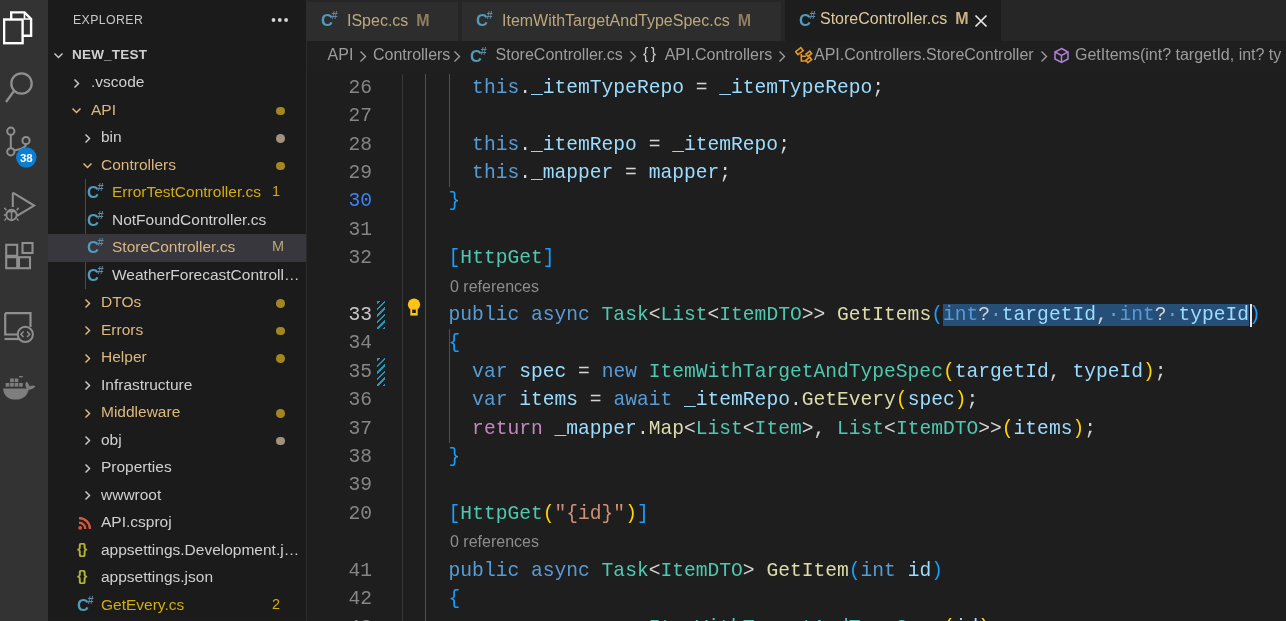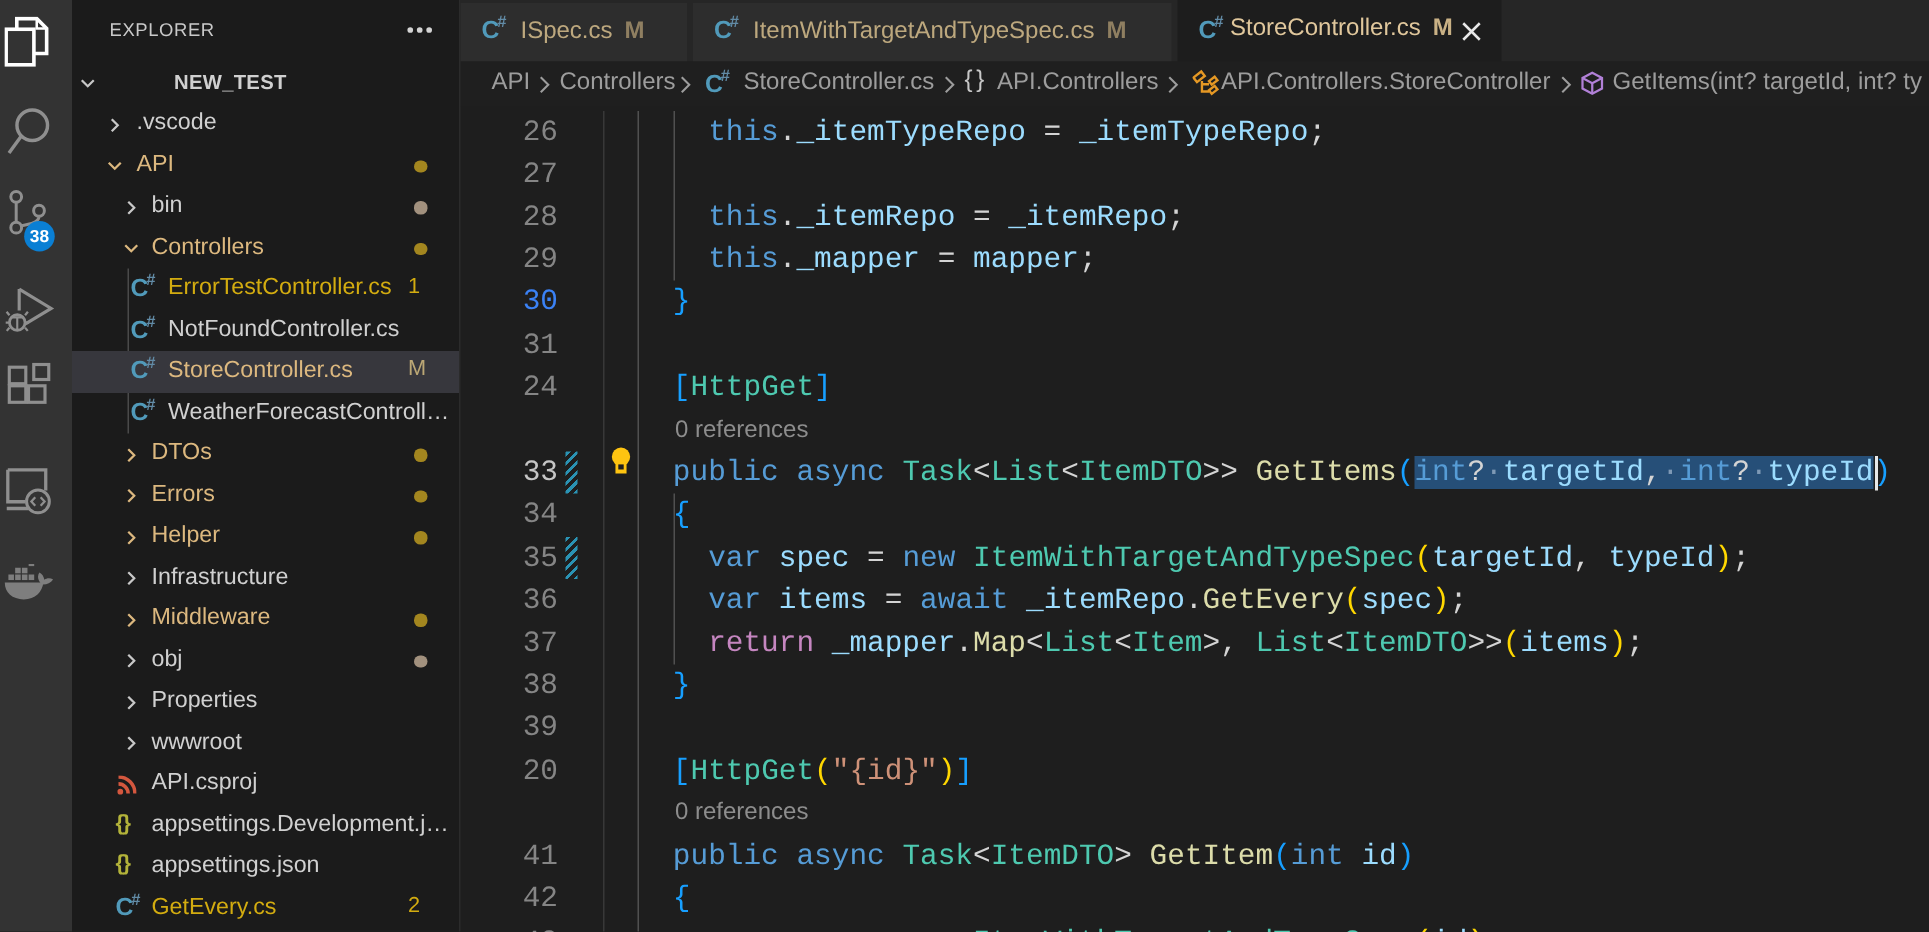--- a/index.html
+++ b/index.html
@@ -50,21 +50,21 @@
 <div class="guide" style="left:94.5px;top:73.8px;height:547.2px;background:#383838"></div>
     <div class="guide" style="left:118.06px;top:73.8px;height:547.2px;background:#505050"></div>
     <div class="guide" style="left:141.62px;top:73.8px;height:113.6px;background:#505050"></div>
     <div class="guide" style="left:141.62px;top:329.4px;height:113.6px;background:#505050"></div>
 <div class="cl" style="top:73.8px"><span class="num" style="color:#858585">26</span><span class="code">      <span class="k">this</span><span class="o">.</span><span class="v">_itemTypeRepo</span><span class="o"> = </span><span class="v">_itemTypeRepo</span><span class="o">;</span></span></div>
     <div class="cl" style="top:102.19999999999999px"><span class="num" style="color:#858585">27</span></div>
     <div class="cl" style="top:130.6px"><span class="num" style="color:#858585">28</span><span class="code">      <span class="k">this</span><span class="o">.</span><span class="v">_itemRepo</span><span class="o"> = </span><span class="v">_itemRepo</span><span class="o">;</span></span></div>
     <div class="cl" style="top:159.0px"><span class="num" style="color:#858585">29</span><span class="code">      <span class="k">this</span><span class="o">.</span><span class="v">_mapper</span><span class="o"> = </span><span class="v">mapper</span><span class="o">;</span></span></div>
     <div class="cl" style="top:187.39999999999998px"><span class="num" style="color:#3b82f6">30</span><span class="code">    <span class="b3">}</span></span></div>
     <div class="cl" style="top:215.8px"><span class="num" style="color:#858585">31</span><span class="code"></span></div>
-    <div class="cl" style="top:244.2px"><span class="num" style="color:#858585">24</span><span class="code">    <span class="b3">[</span><span class="t">HttpGet</span><span class="b3">]</span></span></div>
+    <div class="cl" style="top:244.2px"><span class="num" style="color:#858585">32</span><span class="code">    <span class="b3">[</span><span class="t">HttpGet</span><span class="b3">]</span></span></div>
     <div class="cl" style="top:301.0px"><span class="num" style="color:#c6c6c6">33</span><span class="code">    <span class="k">public</span> <span class="k">async</span> <span class="t">Task</span><span class="o">&lt;</span><span class="t">List</span><span class="o">&lt;</span><span class="t">ItemDTO</span><span class="o">&gt;&gt;</span> <span class="y">GetItems</span><span class="b3">(</span><span class="sel"><span class="k">int</span><span class="o">?</span><span class="ws">·</span><span class="v">targetId</span><span class="o">,</span><span class="ws">·</span><span class="k">int</span><span class="o">?</span><span class="ws">·</span><span class="v">typeId</span></span><span class="b3">)</span></span></div>
     <div class="cl" style="top:329.4px"><span class="num" style="color:#858585">34</span><span class="code">    <span class="b3">{</span></span></div>
     <div class="cl" style="top:357.8px"><span class="num" style="color:#858585">35</span><span class="code">      <span class="k">var</span> <span class="v">spec</span> <span class="o">=</span> <span class="k">new</span> <span class="t">ItemWithTargetAndTypeSpec</span><span class="b4">(</span><span class="v">targetId</span><span class="o">,</span> <span class="v">typeId</span><span class="b4">)</span><span class="o">;</span></span></div>
     <div class="cl" style="top:386.2px"><span class="num" style="color:#858585">36</span><span class="code">      <span class="k">var</span> <span class="v">items</span> <span class="o">=</span> <span class="k">await</span> <span class="v">_itemRepo</span><span class="o">.</span><span class="y">GetEvery</span><span class="b4">(</span><span class="v">spec</span><span class="b4">)</span><span class="o">;</span></span></div>
     <div class="cl" style="top:414.59999999999997px"><span class="num" style="color:#858585">37</span><span class="code">      <span class="c5">return</span> <span class="v">_mapper</span><span class="o">.</span><span class="y">Map</span><span class="o">&lt;</span><span class="t">List</span><span class="o">&lt;</span><span class="t">Item</span><span class="o">&gt;,</span> <span class="t">List</span><span class="o">&lt;</span><span class="t">ItemDTO</span><span class="o">&gt;&gt;</span><span class="b4">(</span><span class="v">items</span><span class="b4">)</span><span class="o">;</span></span></div>
     <div class="cl" style="top:443.0px"><span class="num" style="color:#858585">38</span><span class="code">    <span class="b3">}</span></span></div>
     <div class="cl" style="top:471.4px"><span class="num" style="color:#858585">39</span><span class="code"></span></div>
     <div class="cl" style="top:499.8px"><span class="num" style="color:#858585">20</span><span class="code">    <span class="b3">[</span><span class="t">HttpGet</span><span class="b4">(</span><span class="st">"{id}"</span><span class="b4">)</span><span class="b3">]</span></span></div>
     <div class="cl" style="top:556.5999999999999px"><span class="num" style="color:#858585">41</span><span class="code">    <span class="k">public</span> <span class="k">async</span> <span class="t">Task</span><span class="o">&lt;</span><span class="t">ItemDTO</span><span class="o">&gt;</span> <span class="y">GetItem</span><span class="b3">(</span><span class="k">int</span> <span class="v">id</span><span class="b3">)</span></span></div>
     <div class="cl" style="top:585.0px"><span class="num" style="color:#858585">42</span><span class="code">    <span class="b3">{</span></span></div>
@@ -151,21 +151,21 @@
 <svg style="position:absolute;left:223px;top:16.5px" width="18" height="6" viewBox="0 0 18 6">
 <circle cx="2.5" cy="3" r="1.9" fill="#d4d4d4"></circle>
       <circle cx="8.8" cy="3" r="1.9" fill="#d4d4d4"></circle>
       <circle cx="15.1" cy="3" r="1.9" fill="#d4d4d4"></circle>
     </svg>
 <div class="tree-guide" style="top:179.25px;height:110.0px"></div>
 <div class="row" style="top:41.75px">
       <svg class="ch" style="left:4px" width="13" height="13" viewBox="0 0 13 13">
         <path d="M2.5 4.5 L6.5 8.5 L10.5 4.5" fill="none" stroke="#c8c8c8" stroke-width="1.5"></path>
       </svg>
-      <span class="lbl wht" style="left:24px;font-weight:bold;font-size:13.5px;letter-spacing:.2px;top:5px;margin-left:44px;">NEW_TEST</span>
+      <span class="lbl wht" style="left:24px;font-weight:bold;font-size:13.5px;letter-spacing:.2px;top:5px;">NEW_TEST</span>
     </div>
     <div class="row" style="top:69.25px">
       <svg class="ch" style="left:22px" width="13" height="13" viewBox="0 0 13 13">
         <path d="M4.5 2.5 L8.5 6.5 L4.5 10.5" fill="none" stroke="#c8c8c8" stroke-width="1.5"></path>
       </svg>
       <span class="lbl wht" style="left:43px;">.vscode</span>
     </div>
     <div class="row" style="top:96.75px">
       <svg class="ch" style="left:22px" width="13" height="13" viewBox="0 0 13 13">
         <path d="M2.5 4.5 L6.5 8.5 L10.5 4.5" fill="none" stroke="#dcb87f" stroke-width="1.5"></path>

